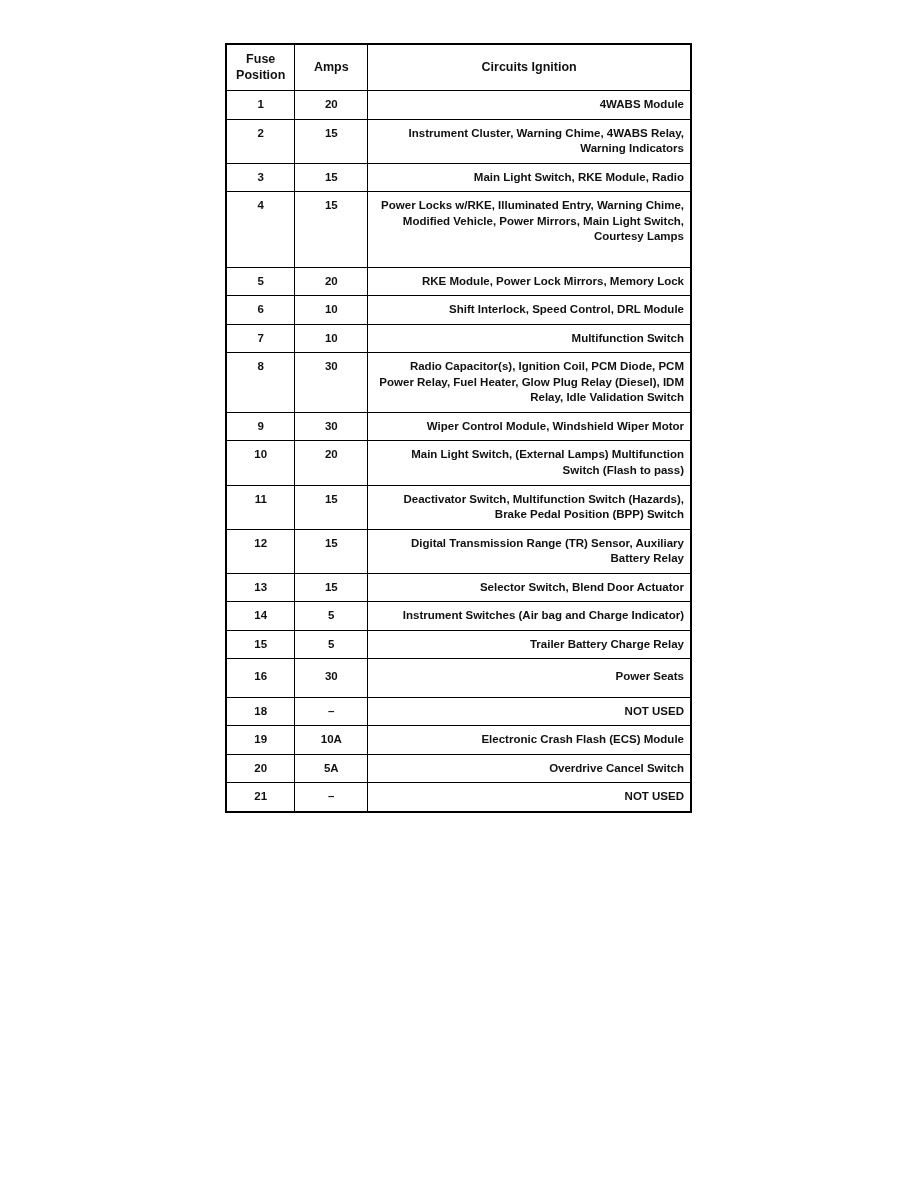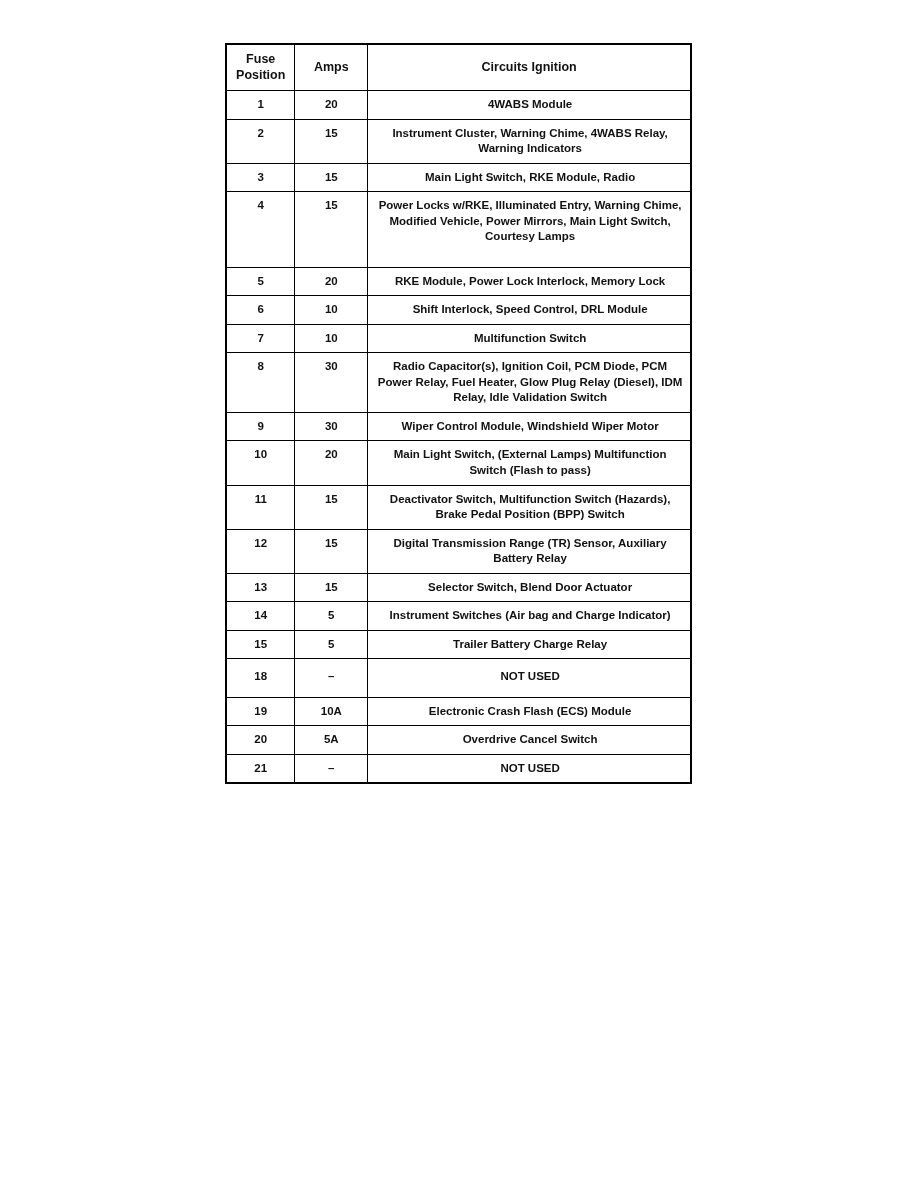--- a/index.html
+++ b/index.html
@@ -48,21 +48,21 @@
     line-height: 1.3;
     padding: 6px 2px;
   }
   td.amps {
     text-align: center;
     font-size: 11.5px;
     line-height: 1.3;
     padding: 6px 2px;
   }
   td.circuits {
-    text-align: center;
+    text-align: right;
     font-size: 11.5px;
     line-height: 1.35;
     padding: 6px 6px 6px 8px;
   }
   
   tbody tr:nth-child(4)  td { padding-bottom: 22px; }
   tbody tr:nth-child(16) td { padding-top: 10px; padding-bottom: 12px; }
 </style>
 </head>
 <body>
@@ -99,21 +99,21 @@
           <td class="circuits">Main Light Switch, RKE Module, Radio</td>
         </tr>
         <tr>
           <td class="position">4</td>
           <td class="amps">15</td>
           <td class="circuits">Power Locks w/RKE, Illuminated Entry, Warning Chime, Modified Vehicle, Power Mirrors, Main Light Switch, Courtesy Lamps</td>
         </tr>
         <tr>
           <td class="position">5</td>
           <td class="amps">20</td>
-          <td class="circuits">RKE Module, Power Lock Interlock, Memory Lock</td>
+          <td class="circuits">RKE Module, Power Lock Mirrors, Memory Lock</td>
         </tr>
         <tr>
           <td class="position">6</td>
           <td class="amps">10</td>
           <td class="circuits">Shift Interlock, Speed Control, DRL Module</td>
         </tr>
         <tr>
           <td class="position">7</td>
           <td class="amps">10</td>
           <td class="circuits">Multifunction Switch</td>
@@ -152,20 +152,25 @@
           <td class="position">14</td>
           <td class="amps">5</td>
           <td class="circuits">Instrument Switches (Air bag and Charge Indicator)</td>
         </tr>
         <tr>
           <td class="position">15</td>
           <td class="amps">5</td>
           <td class="circuits">Trailer Battery Charge Relay</td>
         </tr>
         <tr>
+          <td class="position">16</td>
+          <td class="amps">30</td>
+          <td class="circuits">Power Seats</td>
+        </tr>
+        <tr>
           <td class="position">18</td>
           <td class="amps">–</td>
           <td class="circuits">NOT USED</td>
         </tr>
         <tr>
           <td class="position">19</td>
           <td class="amps">10A</td>
           <td class="circuits">Electronic Crash Flash (ECS) Module</td>
         </tr>
         <tr>

